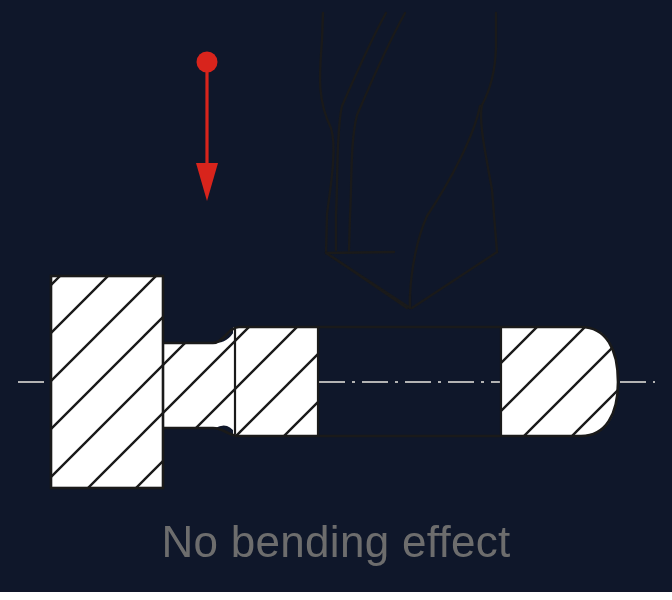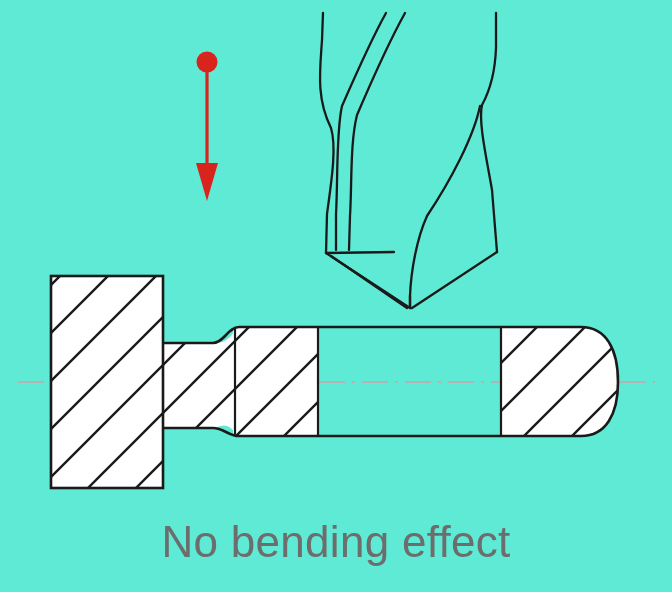--- a/index.html
+++ b/index.html
@@ -11,21 +11,21 @@
   body {
     width: 672px;
     height: 600px;
     overflow: hidden;
     font-family: "Liberation Sans", sans-serif;
   }
   #figure {
     position: relative;
     width: 672px;
     height: 592px;
-    background: #5eead4;
+    background: #0f172a;
   }
   #drawing-svg {
     position: absolute;
     left: 0;
     top: 0;
     width: 672px;
     height: 600px;
     display: block;
   }
   #caption {

